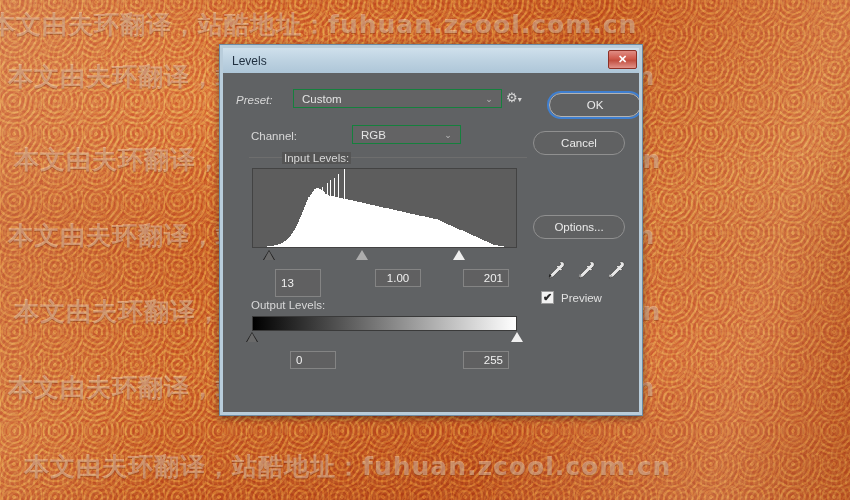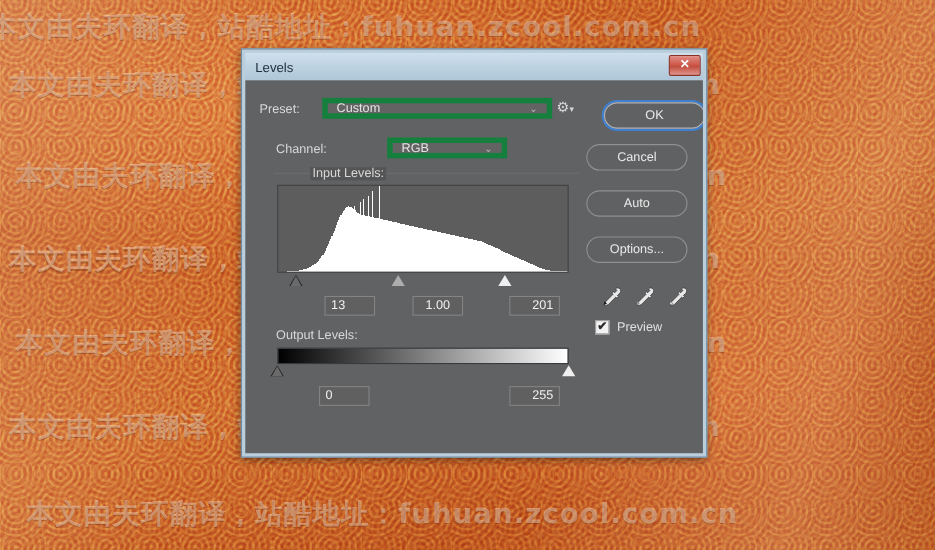--- a/index.html
+++ b/index.html
@@ -95,21 +95,21 @@
     background:rgba(83,83,83,.88);
     overflow:hidden;
   }
 
   .lbl{position:absolute;color:#d8d8d8;font-size:11.5px;white-space:nowrap;}
 
   .dropdown{
     position:absolute;
     box-sizing:border-box;
     background:rgba(100,100,100,.85);
-    border:5px solid #15803d;
+    border:1px solid #15803d;
     color:#e4e4e4;font-size:11.5px;
     display:flex;align-items:center;
     cursor:pointer;
   }
   .dropdown .dd-text{padding-left:8px;flex:1;}
   .dropdown .chev{
     width:16px;text-align:center;color:#b9b9b9;font-size:9px;
     margin-right:4px;
   }
 
@@ -215,21 +215,21 @@
 <div id="dialog">
   <div id="dlg-inner">
 
     <div class="titlebar">
       <span class="title-text">Levels</span>
       <div class="close-btn">✕</div>
     </div>
 
     <div class="body">
 
-      <span class="lbl" style="left:13px;top:21px;">Preset:</span>
+      <span class="lbl" style="left:13px;top:21px;font-style:italic;">Preset:</span>
       <div class="dropdown" style="left:70px;top:16px;width:209px;height:19px;">
         <span class="dd-text">Custom</span>
         <span class="chev">⌄</span>
       </div>
       <span class="gear" style="left:283px;top:18px;">
         <span>⚙</span><span style="font-size:8px;">▾</span>
       </span>
 
       <span class="lbl" style="left:28px;top:57px;">Channel:</span>
       <div class="dropdown" style="left:95px;top:52px;width:109px;height:19px;margin-left:34px;">
@@ -245,37 +245,36 @@
             <path d="M0,78 L0,78 L1,78 L1,78 L2,78 L2,78 L3,78 L3,78 L4,78 L4,78 L5,78 L5,78 L6,78 L6,78 L7,78 L7,78 L8,78 L8,77.77058823529411 L9,77.77058823529411 L9,77.77058823529411 L10,77.77058823529411 L10,77.77058823529411 L11,77.77058823529411 L11,77.54117647058824 L12,77.54117647058824 L12,77.54117647058824 L13,77.54117647058824 L13,77.54117647058824 L14,77.54117647058824 L14,77.31176470588235 L15,77.31176470588235 L15,77.31176470588235 L16,77.31176470588235 L16,77.08235294117647 L17,77.08235294117647 L17,77.08235294117647 L18,77.08235294117647 L18,76.8529411764706 L19,76.8529411764706 L19,76.62352941176471 L20,76.62352941176471 L20,76.39411764705882 L21,76.39411764705882 L21,76.16470588235295 L22,76.16470588235295 L22,75.93529411764706 L23,75.93529411764706 L23,75.70588235294117 L24,75.70588235294117 L24,75.24705882352941 L25,75.24705882352941 L25,75.01764705882353 L26,75.01764705882353 L26,74.55882352941177 L27,74.55882352941177 L27,74.1 L28,74.1 L28,73.64117647058823 L29,73.64117647058823 L29,72.95294117647059 L30,72.95294117647059 L30,72.26470588235294 L31,72.26470588235294 L31,71.5764705882353 L32,71.5764705882353 L32,70.88823529411765 L33,70.88823529411765 L33,69.97058823529412 L34,69.97058823529412 L34,69.05294117647058 L35,69.05294117647058 L35,67.90588235294118 L36,67.90588235294118 L36,66.75882352941177 L37,66.75882352941177 L37,65.38235294117646 L38,65.38235294117646 L38,64.00588235294117 L39,64.00588235294117 L39,62.4 L40,62.4 L40,60.794117647058826 L41,60.794117647058826 L41,58.95882352941177 L42,58.95882352941177 L42,56.89411764705882 L43,56.89411764705882 L43,54.82941176470588 L44,54.82941176470588 L44,52.76470588235294 L45,52.76470588235294 L45,50.470588235294116 L46,50.470588235294116 L46,48.1764705882353 L47,48.1764705882353 L47,45.652941176470584 L48,45.652941176470584 L48,43.12941176470588 L49,43.12941176470588 L49,40.60588235294117 L50,40.60588235294117 L50,38.082352941176474 L51,38.082352941176474 L51,35.55882352941177 L52,35.55882352941177 L52,33.03529411764706 L53,33.03529411764706 L53,30.741176470588236 L54,30.741176470588236 L54,28.447058823529417 L55,28.447058823529417 L55,26.38235294117647 L56,26.38235294117647 L56,24.54705882352941 L57,24.54705882352941 L57,22.941176470588232 L58,22.941176470588232 L58,21.56470588235294 L59,21.56470588235294 L59,20.417647058823526 L60,20.417647058823526 L60,19.5 L61,19.5 L61,18.811764705882354 L62,18.811764705882354 L62,18.582352941176474 L63,18.582352941176474 L63,18.811764705882354 L64,18.811764705882354 L64,19.5 L65,19.5 L65,20.188235294117646 L66,20.188235294117646 L66,20.8764705882353 L67,20.8764705882353 L67,17.89411764705882 L68,17.89411764705882 L68,22.252941176470586 L69,22.252941176470586 L69,23.400000000000006 L70,23.400000000000006 L70,24.54705882352941 L71,24.54705882352941 L71,25.235294117647058 L72,25.235294117647058 L72,14.223529411764709 L73,14.223529411764709 L73,26.15294117647059 L74,26.15294117647059 L74,26.61176470588235 L75,26.61176470588235 L75,11.470588235294116 L76,11.470588235294116 L76,26.841176470588238 L77,26.841176470588238 L77,27.070588235294117 L78,27.070588235294117 L78,27.299999999999997 L79,27.299999999999997 L79,9.17647058823529 L80,9.17647058823529 L80,27.758823529411764 L81,27.758823529411764 L81,27.988235294117644 L82,27.988235294117644 L82,28.21764705882353 L83,28.21764705882353 L83,4.588235294117652 L84,4.588235294117652 L84,28.676470588235297 L85,28.676470588235297 L85,28.905882352941177 L86,28.905882352941177 L86,29.135294117647057 L87,29.135294117647057 L87,29.364705882352943 L88,29.364705882352943 L88,29.594117647058823 L89,29.594117647058823 L89,0 L90,0 L90,30.052941176470583 L91,30.052941176470583 L91,30.28235294117647 L92,30.28235294117647 L92,30.511764705882356 L93,30.511764705882356 L93,30.741176470588236 L94,30.741176470588236 L94,30.970588235294123 L95,30.970588235294123 L95,31.200000000000003 L96,31.200000000000003 L96,31.429411764705883 L97,31.429411764705883 L97,31.658823529411762 L98,31.658823529411762 L98,31.88823529411765 L99,31.88823529411765 L99,32.11764705882353 L100,32.11764705882353 L100,32.34705882352941 L101,32.34705882352941 L101,32.57647058823529 L102,32.57647058823529 L102,32.805882352941175 L103,32.805882352941175 L103,33.03529411764706 L104,33.03529411764706 L104,33.26470588235294 L105,33.26470588235294 L105,33.49411764705883 L106,33.49411764705883 L106,33.72352941176471 L107,33.72352941176471 L107,33.95294117647059 L108,33.95294117647059 L108,34.18235294117647 L109,34.18235294117647 L109,34.411764705882355 L110,34.411764705882355 L110,34.641176470588235 L111,34.641176470588235 L111,34.870588235294115 L112,34.870588235294115 L112,35.099999999999994 L113,35.099999999999994 L113,35.32941176470588 L114,35.32941176470588 L114,35.55882352941177 L115,35.55882352941177 L115,35.78823529411765 L116,35.78823529411765 L116,36.017647058823535 L117,36.017647058823535 L117,36.247058823529414 L118,36.247058823529414 L118,36.476470588235294 L119,36.476470588235294 L119,36.705882352941174 L120,36.705882352941174 L120,36.93529411764706 L121,36.93529411764706 L121,37.16470588235294 L122,37.16470588235294 L122,37.39411764705882 L123,37.39411764705882 L123,37.6235294117647 L124,37.6235294117647 L124,37.852941176470594 L125,37.852941176470594 L125,38.082352941176474 L126,38.082352941176474 L126,38.311764705882354 L127,38.311764705882354 L127,38.54117647058824 L128,38.54117647058824 L128,38.77058823529412 L129,38.77058823529412 L129,39 L130,39 L130,39.22941176470588 L131,39.22941176470588 L131,39.45882352941176 L132,39.45882352941176 L132,39.688235294117646 L133,39.688235294117646 L133,39.91764705882353 L134,39.91764705882353 L134,40.14705882352941 L135,40.14705882352941 L135,40.37647058823529 L136,40.37647058823529 L136,40.60588235294117 L137,40.60588235294117 L137,40.83529411764706 L138,40.83529411764706 L138,41.06470588235294 L139,41.06470588235294 L139,41.294117647058826 L140,41.294117647058826 L140,41.523529411764706 L141,41.523529411764706 L141,41.752941176470586 L142,41.752941176470586 L142,41.982352941176465 L143,41.982352941176465 L143,42.21176470588235 L144,42.21176470588235 L144,42.44117647058824 L145,42.44117647058824 L145,42.67058823529412 L146,42.67058823529412 L146,42.9 L147,42.9 L147,43.12941176470588 L148,43.12941176470588 L148,43.358823529411765 L149,43.358823529411765 L149,43.588235294117645 L150,43.588235294117645 L150,43.81764705882353 L151,43.81764705882353 L151,44.04705882352941 L152,44.04705882352941 L152,44.27647058823529 L153,44.27647058823529 L153,44.50588235294118 L154,44.50588235294118 L154,44.73529411764706 L155,44.73529411764706 L155,44.964705882352945 L156,44.964705882352945 L156,45.194117647058825 L157,45.194117647058825 L157,45.423529411764704 L158,45.423529411764704 L158,45.652941176470584 L159,45.652941176470584 L159,45.88235294117647 L160,45.88235294117647 L160,46.11176470588235 L161,46.11176470588235 L161,46.34117647058824 L162,46.34117647058824 L162,46.57058823529412 L163,46.57058823529412 L163,46.8 L164,46.8 L164,47.029411764705884 L165,47.029411764705884 L165,47.25882352941177 L166,47.25882352941177 L166,47.48823529411764 L167,47.48823529411764 L167,47.71764705882353 L168,47.71764705882353 L168,47.94705882352941 L169,47.94705882352941 L169,48.1764705882353 L170,48.1764705882353 L170,48.40588235294118 L171,48.40588235294118 L171,48.635294117647064 L172,48.635294117647064 L172,48.864705882352936 L173,48.864705882352936 L173,49.09411764705882 L174,49.09411764705882 L174,49.3235294117647 L175,49.3235294117647 L175,49.55294117647059 L176,49.55294117647059 L176,49.78235294117647 L177,49.78235294117647 L177,50.01176470588236 L178,50.01176470588236 L178,50.24117647058823 L179,50.24117647058823 L179,50.470588235294116 L180,50.470588235294116 L180,50.92941176470588 L181,50.92941176470588 L181,51.38823529411765 L182,51.38823529411765 L182,51.84705882352941 L183,51.84705882352941 L183,52.305882352941175 L184,52.305882352941175 L184,52.76470588235294 L185,52.76470588235294 L185,53.22352941176471 L186,53.22352941176471 L186,53.682352941176475 L187,53.682352941176475 L187,54.141176470588235 L188,54.141176470588235 L188,54.6 L189,54.6 L189,55.05882352941177 L190,55.05882352941177 L190,55.51764705882353 L191,55.51764705882353 L191,55.976470588235294 L192,55.976470588235294 L192,56.43529411764706 L193,56.43529411764706 L193,56.89411764705882 L194,56.89411764705882 L194,57.35294117647059 L195,57.35294117647059 L195,57.811764705882354 L196,57.811764705882354 L196,58.27058823529412 L197,58.27058823529412 L197,58.72941176470588 L198,58.72941176470588 L198,59.188235294117646 L199,59.188235294117646 L199,59.64705882352941 L200,59.64705882352941 L200,60.10588235294118 L201,60.10588235294118 L201,60.56470588235294 L202,60.56470588235294 L202,61.023529411764706 L203,61.023529411764706 L203,61.48235294117647 L204,61.48235294117647 L204,61.94117647058823 L205,61.94117647058823 L205,62.4 L206,62.4 L206,62.858823529411765 L207,62.858823529411765 L207,63.31764705882353 L208,63.31764705882353 L208,63.7764705882353 L209,63.7764705882353 L209,64.23529411764706 L210,64.23529411764706 L210,64.69411764705882 L211,64.69411764705882 L211,65.15294117647059 L212,65.15294117647059 L212,65.61176470588235 L213,65.61176470588235 L213,66.07058823529411 L214,66.07058823529411 L214,66.52941176470588 L215,66.52941176470588 L215,66.98823529411764 L216,66.98823529411764 L216,67.44705882352942 L217,67.44705882352942 L217,67.90588235294118 L218,67.90588235294118 L218,68.36470588235294 L219,68.36470588235294 L219,68.82352941176471 L220,68.82352941176471 L220,69.28235294117647 L221,69.28235294117647 L221,69.74117647058824 L222,69.74117647058824 L222,70.2 L223,70.2 L223,70.65882352941176 L224,70.65882352941176 L224,71.11764705882354 L225,71.11764705882354 L225,71.5764705882353 L226,71.5764705882353 L226,72.03529411764706 L227,72.03529411764706 L227,72.49411764705883 L228,72.49411764705883 L228,72.95294117647059 L229,72.95294117647059 L229,73.41176470588235 L230,73.41176470588235 L230,73.87058823529412 L231,73.87058823529412 L231,74.32941176470588 L232,74.32941176470588 L232,74.78823529411764 L233,74.78823529411764 L233,75.24705882352941 L234,75.24705882352941 L234,75.70588235294117 L235,75.70588235294117 L235,75.93529411764706 L236,75.93529411764706 L236,76.16470588235295 L237,76.16470588235295 L237,76.39411764705882 L238,76.39411764705882 L238,76.62352941176471 L239,76.62352941176471 L239,76.8529411764706 L240,76.8529411764706 L240,77.08235294117647 L241,77.08235294117647 L241,77.08235294117647 L242,77.08235294117647 L242,77.31176470588235 L243,77.31176470588235 L243,77.31176470588235 L244,77.31176470588235 L244,77.54117647058824 L245,77.54117647058824 L245,77.54117647058824 L246,77.54117647058824 L246,77.54117647058824 L247,77.54117647058824 L247,77.77058823529411 L248,77.77058823529411 L248,77.77058823529411 L249,77.77058823529411 L249,77.77058823529411 L250,77.77058823529411 L250,77.77058823529411 L251,77.77058823529411 L251,77.77058823529411 L252,77.77058823529411 L252,77.77058823529411 L253,77.77058823529411 L253,77.77058823529411 L254,77.77058823529411 L254,77.77058823529411 L255,77.77058823529411 L255,77.77058823529411 L256,77.77058823529411 L256,78 Z" fill="#ffffff" shape-rendering="crispEdges"></path>
           </svg>
       </div>
 
       <div style="position:absolute;left:29px;top:177px;width:265px;height:12px;">
         <div class="tri tri-b" id="slider-shadow" style="left: 11px;"></div>
         <div class="tri tri-g" id="slider-mid" style="left: 104px;"></div>
         <div class="tri tri-w" id="slider-high" style="left: 201px;"></div>
       </div>
 
-      <div class="field left" style="left:72px;top:196px;width:46px;height:18px;">13</div>
+      <div class="field left" style="left:52px;top:196px;width:46px;height:28px;">13</div>
       <div class="field center" style="left:152px;top:196px;width:46px;height:18px;">1.00</div>
       <div class="field right" style="left:240px;top:196px;width:46px;height:18px;">201</div>
 
       <span class="lbl" style="left:28px;top:226px;">Output Levels:</span>
       <div class="ramp" style="left:29px;top:243px;width:265px;height:15px;"></div>
       <div style="position:absolute;left:29px;top:259px;width:265px;height:12px;">
         <div class="tri tri-b" id="out-black" style="left: -6px;"></div>
         <div class="tri tri-w" id="out-white" style="left: 259px;"></div>
       </div>
 
       <div class="field left" style="left:67px;top:278px;width:46px;height:18px;">0</div>
       <div class="field right" style="left:240px;top:278px;width:46px;height:18px;">255</div>
 
       <div class="btn focus" style="left:310px;top:20px;width:92px;margin-left:16px;">OK</div>
       <div class="btn" style="left:310px;top:58px;width:92px;">Cancel</div>
-      <div class="btn" style="left:310px;top:100px;width:92px;">Auto</div>
       <div class="btn" style="left:310px;top:142px;width:92px;">Options...</div>
 
       <div class="dropper" style="left:322px;top:187px;">
         <svg viewBox="0 0 20 20" width="20" height="20">
           <path d="M14.5 2.6c1.2-1.2 3.1-1.1 4.1 0 1 1.1 1 2.9-.2 4l-2.1 2 .9.9-1.5 1.5-.9-.9-6.9 6.9-3.6 1.1 1.1-3.6 6.9-6.9-.9-.9L12.9 5.2l.9.9 2-2z" fill="#e8e8e8" stroke="#3a3a3a" stroke-width=".7"></path>
           <path d="M4.6 13.9l2.3 2.3-3.1.9z" fill="#1a1a1a"></path>
         </svg>
       </div>
       <div class="dropper" style="left:352px;top:187px;">
         <svg viewBox="0 0 20 20" width="20" height="20">

